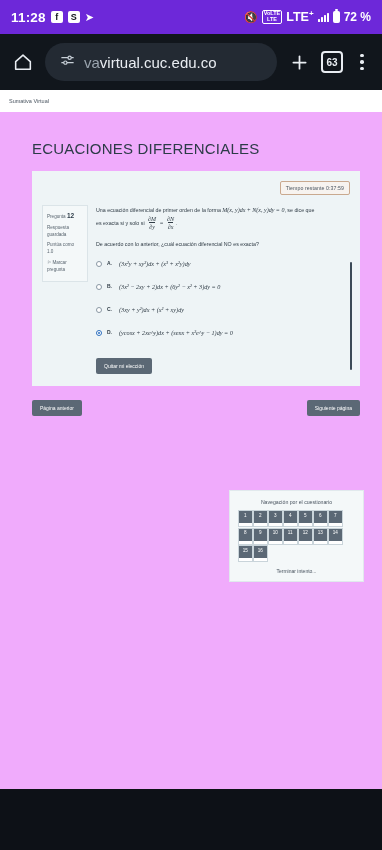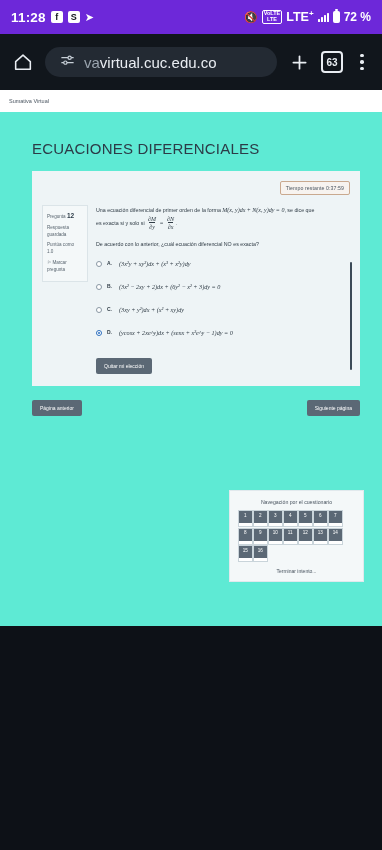--- a/index.html
+++ b/index.html
@@ -40,36 +40,36 @@
   .batt::after { content:""; position:absolute; top:-3px; left:1.5px; width:3px; height:2px; background:#fff; border-radius:1px; }
   .batt-pct { font-size: 12px; font-weight: bold; }
 
   
   .browser-bar {
     height: 56px; background: #11161c;
     display: flex; align-items: center; padding: 0 10px; gap: 9px;
   }
   .home-btn { width: 26px; height: 26px; display:flex; align-items:center; justify-content:center; }
   .omnibox {
-    flex: 1; height: 30px; background: #232a33; border-radius: 19px;
+    flex: 1; height: 38px; background: #232a33; border-radius: 19px;
     display: flex; align-items: center; gap: 8px; padding: 0 14px; overflow: hidden;
   }
   .omnibox-url { color: #e9edf2; font-size: 15px; white-space: nowrap; }
   .omnibox-url .dim { color: #9aa4ae; }
   .newtab { width: 26px; height: 26px; display:flex; align-items:center; justify-content:center; }
   .tabcount {
     width: 22px; height: 22px; border: 2px solid #e9edf2; border-radius: 4px;
     display: flex; align-items: center; justify-content: center;
     font-size: 10px; font-weight: bold; color: #e9edf2;
   }
   .kebab { width: 20px; display:flex; flex-direction:column; align-items:center; gap:3px; }
   .kebab span { width: 3.5px; height: 3.5px; border-radius: 50%; background: #e9edf2; display:block; }
 
   
-  .page { height: 536px; background: #5eead4; overflow: hidden; position: relative; }
+  .page { height: 699px; background: #f0abfc; overflow: hidden; position: relative; }
   .site-top {
     height: 22px; background: #ffffff; display: flex; align-items: center;
     padding-left: 9px; font-size: 5.5px; color: #4a5560;
   }
   .content { padding: 16px 0 0 0; }
   .page-title {
     font-size: 15px; color: #2c3b47; font-weight: normal;
     letter-spacing: .2px; margin: 12px 0 14px 32px;
   }
 

